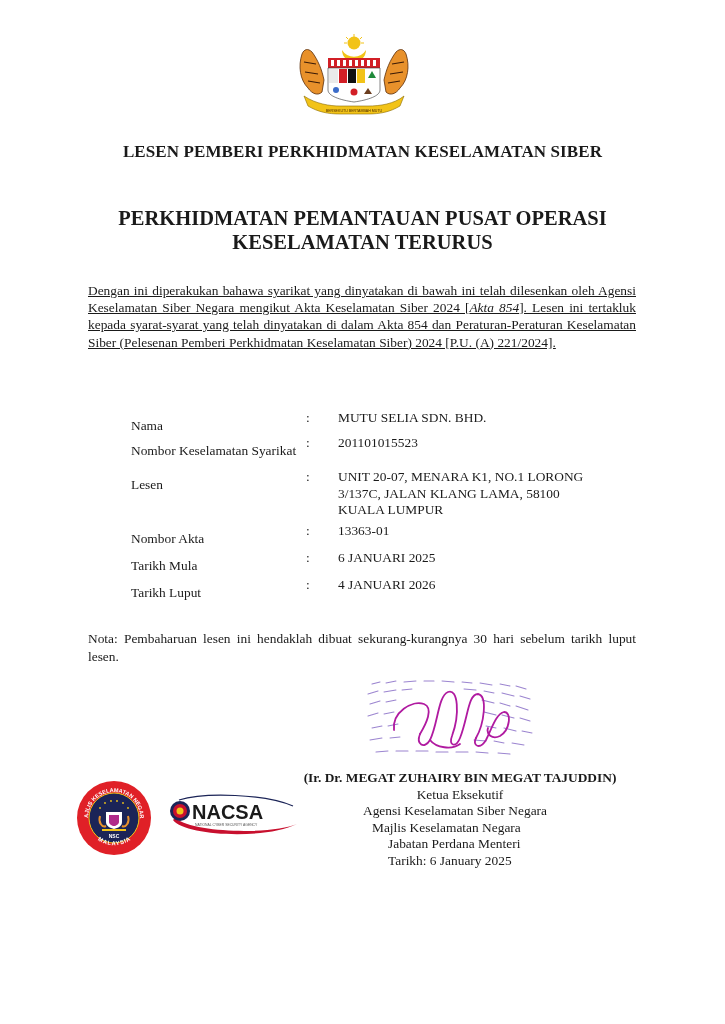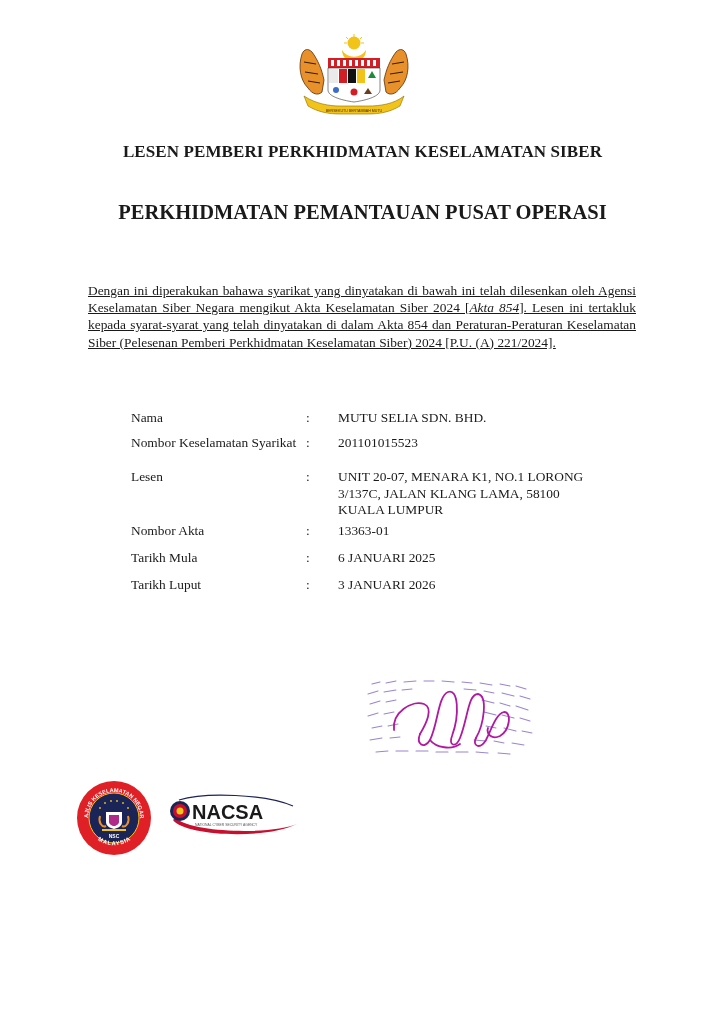--- a/index.html
+++ b/index.html
@@ -4,31 +4,31 @@
 <style>
   html, body { margin: 0; padding: 0; background: #ffffff; }
   body { width: 725px; height: 1024px; position: relative; overflow: hidden;
          font-family: "DejaVu Serif", "Liberation Serif", serif; color: #1a1a1a; }
   .page { position: absolute; left: 0; top: 0; width: 664px; height: 1024px; background: #fff; }
 
   .crest { position: absolute; left: 296px; top: 34px; width: 116px; height: 82px; }
 
   .title1 { position: absolute; left: 0; width: 725px; top: 142px; text-align: center;
             font-family: "Liberation Serif", serif; font-weight: bold; font-size: 17px; letter-spacing: 0.1px; }
-  .title2 { position: absolute; left: 0; width: 725px; top: 200px; text-align: center;
+  .title2 { position: absolute; left: 0; width: 725px; top: 206px; text-align: center;
             font-family: "Liberation Serif", serif; font-weight: bold; font-size: 20.5px; line-height: 24px; }
 
   .intro { position: absolute; left: 88px; width: 548px; top: 282px;
            font-family: "Liberation Serif", serif; font-size: 13.4px; line-height: 17.2px; text-align: justify; text-decoration: underline; }
   .intro i { font-style: italic; }
 
   .details { position: absolute; left: 131px; top: 410px; width: 500px;
              font-family: "Liberation Serif", serif; font-size: 13.4px; }
   .row { position: absolute; left: 0; width: 500px; }
-  .row .lbl { position: absolute; left: 0; top: 0; white-space: nowrap; }
+  .row .lbl { position: absolute; left: 0; top: 8px; white-space: nowrap; }
   .row .colon { position: absolute; left: 175px; top: 0; }
   .row .val { position: absolute; left: 207px; top: 0; width: 270px; line-height: 16.5px; }
 
   .note { position: absolute; left: 88px; width: 548px; top: 630px;
           font-family: "Liberation Serif", serif; font-size: 13.4px; line-height: 18px; text-align: justify; }
 
   .signature { position: absolute; left: 364px; top: 674px; width: 176px; height: 88px; }
 
   .signer { position: absolute; left: 300px; width: 320px; top: 770px; text-align: center;
             font-family: "Liberation Serif", serif; font-size: 13.4px; line-height: 16.5px; }
@@ -87,20 +87,21 @@
     <path d="M72 54 L76 60 L68 60 Z" fill="#6b3d1f"></path>
 
     <path d="M8 62 C20 70 34 72 44 72 L72 72 C84 72 98 70 108 62 L104 72 C94 78 84 80 72 80 L44 80 C32 80 22 78 12 72 Z" fill="#f2c318" stroke="#8a6a00" stroke-width="0.6"></path>
     <text x="58" y="78" font-size="3.6" text-anchor="middle" fill="#4a2a00" font-family="Liberation Sans, sans-serif">BERSEKUTU BERTAMBAH MUTU</text>
   </svg>
 
   <div class="title1">LESEN PEMBERI PERKHIDMATAN KESELAMATAN SIBER</div>
 
   <div class="title2">
     <div>PERKHIDMATAN PEMANTAUAN PUSAT OPERASI</div>
+    <div>KESELAMATAN TERURUS</div>
   </div>
 
   <div class="intro"><span>Dengan ini diperakukan bahawa syarikat yang dinyatakan di bawah ini telah dilesenkan oleh Agensi Keselamatan Siber Negara mengikut Akta Keselamatan Siber 2024 [</span><i>Akta 854</i><span>]. Lesen ini tertakluk kepada syarat-syarat yang telah dinyatakan di dalam Akta 854 dan Peraturan-Peraturan Keselamatan Siber (Pelesenan Pemberi Perkhidmatan Keselamatan Siber) 2024 [P.U. (A) 221/2024].</span></div>
 
   <div class="details">
     <div class="row" style="top:0px">
       <span class="lbl">Nama</span>
       <span class="colon">:</span>
       <span class="val">MUTU SELIA SDN. BHD.</span>
     </div>
@@ -120,43 +121,52 @@
       <span class="val">13363-01</span>
     </div>
     <div class="row" style="top:140px">
       <span class="lbl">Tarikh Mula</span>
       <span class="colon">:</span>
       <span class="val">6 JANUARI 2025</span>
     </div>
     <div class="row" style="top:167px">
       <span class="lbl">Tarikh Luput</span>
       <span class="colon">:</span>
-      <span class="val">3 JANUARI 2026</span>
+      <span class="val">4 JANUARI 2026</span>
     </div>
   </div>
 
+  <div class="note">Nota: Pembaharuan lesen ini hendaklah dibuat sekurang-kurangnya 30 hari sebelum tarikh luput lesen.</div>
 
   <svg class="signature" viewBox="0 0 176 88">
     <g stroke="#7a5cc0" stroke-width="1.1" stroke-linecap="round" opacity="0.75" fill="none">
       <path d="M8 10 l8 -2 M22 9 l10 -2 M40 8 l12 -1 M60 7 l10 0 M78 7 l12 1 M98 8 l10 1 M116 9 l12 2 M136 10 l10 2 M152 12 l10 3"></path>
       <path d="M4 20 l10 -3 M20 18 l12 -2 M38 16 l10 -1 M100 15 l12 1 M120 17 l10 2 M138 19 l12 3 M156 22 l10 3"></path>
       <path d="M6 30 l10 -3 M22 28 l10 -2 M118 26 l12 3 M136 29 l10 3 M152 32 l12 4"></path>
       <path d="M4 42 l10 -3 M20 40 l10 -2 M120 38 l12 3 M138 41 l12 3 M156 44 l10 3"></path>
       <path d="M8 54 l10 -2 M24 52 l10 -2 M122 52 l10 2 M140 54 l12 3 M158 57 l10 2"></path>
       <path d="M6 66 l12 -2 M26 64 l10 -1 M110 66 l12 1 M130 67 l10 2 M148 69 l12 2"></path>
       <path d="M12 78 l12 -1 M32 77 l12 0 M52 77 l12 0 M72 78 l12 0 M92 78 l12 0 M112 78 l12 1 M134 79 l12 1"></path>
     </g>
     <g stroke="#b01aa0" stroke-width="1.8" fill="none" stroke-linecap="round">
       <path d="M30 56 C28 38 48 26 60 30 C70 34 62 50 56 60"></path>
       <path d="M56 60 C52 70 60 76 66 66 C74 50 74 22 84 18 C94 14 96 40 88 62 C84 72 92 74 96 64 C104 44 104 20 114 20 C124 22 120 50 112 64"></path>
       <path d="M112 64 C108 72 116 76 122 66 C128 54 132 40 140 38 C148 38 146 56 136 62 C128 66 122 60 124 54"></path>
       <path d="M66 66 C72 74 88 76 96 70"></path>
     </g>
   </svg>
 
+  <div class="signer">
+    <span class="line name">(Ir. Dr. MEGAT ZUHAIRY BIN MEGAT TAJUDDIN)</span>
+    <span class="line l2">Ketua Eksekutif</span>
+    <span class="line l3">Agensi Keselamatan Siber Negara</span>
+    <span class="line l4">Majlis Keselamatan Negara</span>
+    <span class="line l5">Jabatan Perdana Menteri</span>
+    <span class="line l5">Tarikh: 6 January 2025</span>
+  </div>
 
   <svg class="nsc-logo" viewBox="0 0 76 76">
     <defs>
       <path id="nscTop" d="M12 38 A26 26 0 0 1 64 38"></path>
       <path id="nscBot" d="M16 44 A23 23 0 0 0 60 44"></path>
     </defs>
     <circle cx="38" cy="38" r="37" fill="#e02027"></circle>
     <circle cx="38" cy="38" r="25" fill="#1b2457" stroke="#f2c318" stroke-width="1"></circle>
     <text font-size="5.6" font-weight="bold" fill="#fff" font-family="Liberation Sans, sans-serif"><textPath href="#nscTop" startOffset="50%" text-anchor="middle">MAJLIS KESELAMATAN NEGARA</textPath></text>
     <text font-size="5.8" font-weight="bold" fill="#fff" font-family="Liberation Sans, sans-serif" dy="5"><textPath href="#nscBot" startOffset="50%" text-anchor="middle">MALAYSIA</textPath></text>

